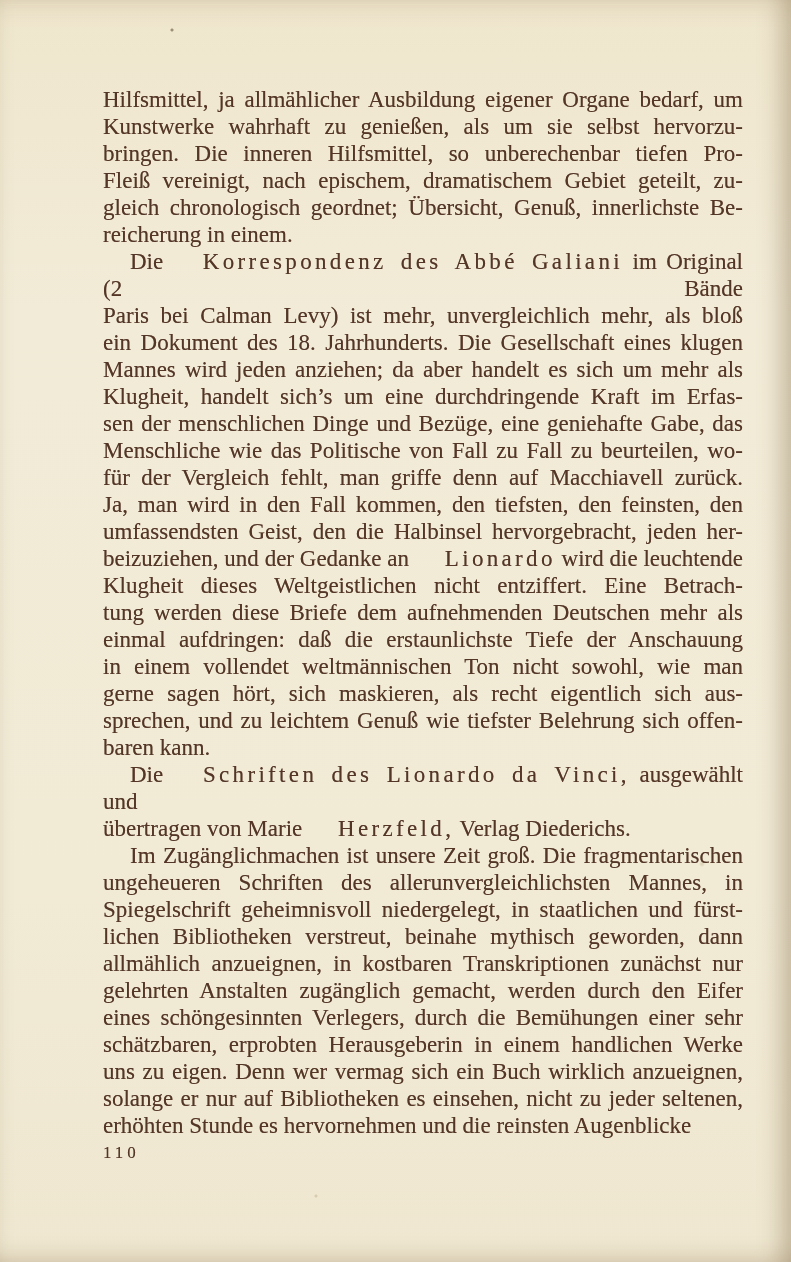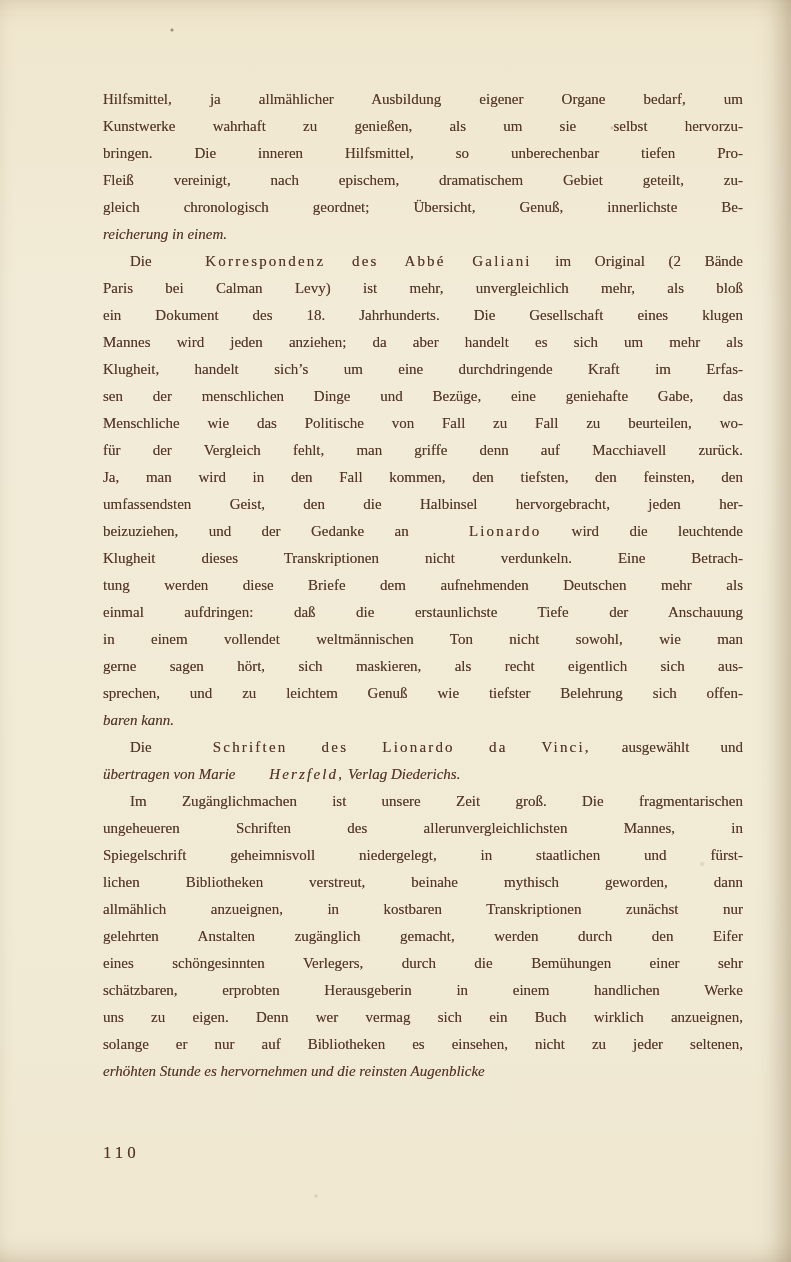--- a/index.html
+++ b/index.html
@@ -20,34 +20,33 @@
     box-shadow:
       inset -26px 0 22px -16px rgba(130,105,70,.38),
       inset 0 -22px 20px -16px rgba(130,105,70,.22),
       inset 0 24px 22px -18px rgba(150,125,90,.16),
       inset 12px 0 18px -14px rgba(150,125,90,.14);
   }
   .text-block {
     position: absolute;
     left: 103px; top: 86px; width: 640px;
     color: #543627;
-    font-size: 15px;
+    font-size: 23px;
     line-height: 27px;
     text-shadow: 0 0 0.5px rgba(84,54,39,.55);
   }
   .para { margin: 0; }
   .line {
     text-align: justify;
     text-align-last: justify;
     hyphens: none;
   }
   .line.no-just {
     text-align: center;
     text-align-last: left;
-    font-style: italic;
   }
   .line.indent { text-indent: 27px; }
   .sp { letter-spacing: 0.145em; word-spacing: 0.06em; margin-left: 30px; }
   .page-number {
     position: absolute;
     left: 103px; top: 1143px;
     color: #543627;
     font-size: 17px;
     letter-spacing: 4px;
     font-variant-numeric: oldstyle-nums;
@@ -72,21 +71,21 @@
         <div class="line"><span class="">Paris bei Calman Levy) ist mehr, unvergleichlich mehr, als bloß</span></div>
         <div class="line"><span class="">ein Dokument des 18. Jahrhunderts. Die Gesellschaft eines klugen</span></div>
         <div class="line"><span class="">Mannes wird jeden anziehen; da aber handelt es sich um mehr als</span></div>
         <div class="line"><span class="">Klugheit, handelt sich’s um eine durchdringende Kraft im Erfas-</span></div>
         <div class="line"><span class="">sen der menschlichen Dinge und Bezüge, eine geniehafte Gabe, das</span></div>
         <div class="line"><span class="">Menschliche wie das Politische von Fall zu Fall zu beurteilen, wo-</span></div>
         <div class="line"><span class="">für der Vergleich fehlt, man griffe denn auf Macchiavell zurück.</span></div>
         <div class="line"><span class="">Ja, man wird in den Fall kommen, den tiefsten, den feinsten, den</span></div>
         <div class="line"><span class="">umfassendsten Geist, den die Halbinsel hervorgebracht, jeden her-</span></div>
         <div class="line"><span class="">beizuziehen, und der Gedanke an </span><span class="sp">Lionardo</span><span class=""> wird die leuchtende</span></div>
-        <div class="line"><span class="">Klugheit dieses Transkriptionen nicht verdunkeln. Eine Betrach-</span></div>
+        <div class="line"><span class="">Klugheit dieses Weltgeistlichen nicht entziffert. Eine Betrach-</span></div>
         <div class="line"><span class="">tung werden diese Briefe dem aufnehmenden Deutschen mehr als</span></div>
         <div class="line"><span class="">einmal aufdringen: daß die erstaunlichste Tiefe der Anschauung</span></div>
         <div class="line"><span class="">in einem vollendet weltmännischen Ton nicht sowohl, wie man</span></div>
         <div class="line"><span class="">gerne sagen hört, sich maskieren, als recht eigentlich sich aus-</span></div>
         <div class="line"><span class="">sprechen, und zu leichtem Genuß wie tiefster Belehrung sich offen-</span></div>
         <div class="line no-just"><span class="">baren kann.</span></div>
       </div>
       <div class="para">
         <div class="line indent"><span class="">Die </span><span class="sp">Schriften des Lionardo da Vinci,</span><span class=""> ausgewählt und</span></div>
         <div class="line no-just"><span class="">übertragen von Marie </span><span class="sp">Herzfeld,</span><span class=""> Verlag Diederichs.</span></div>

